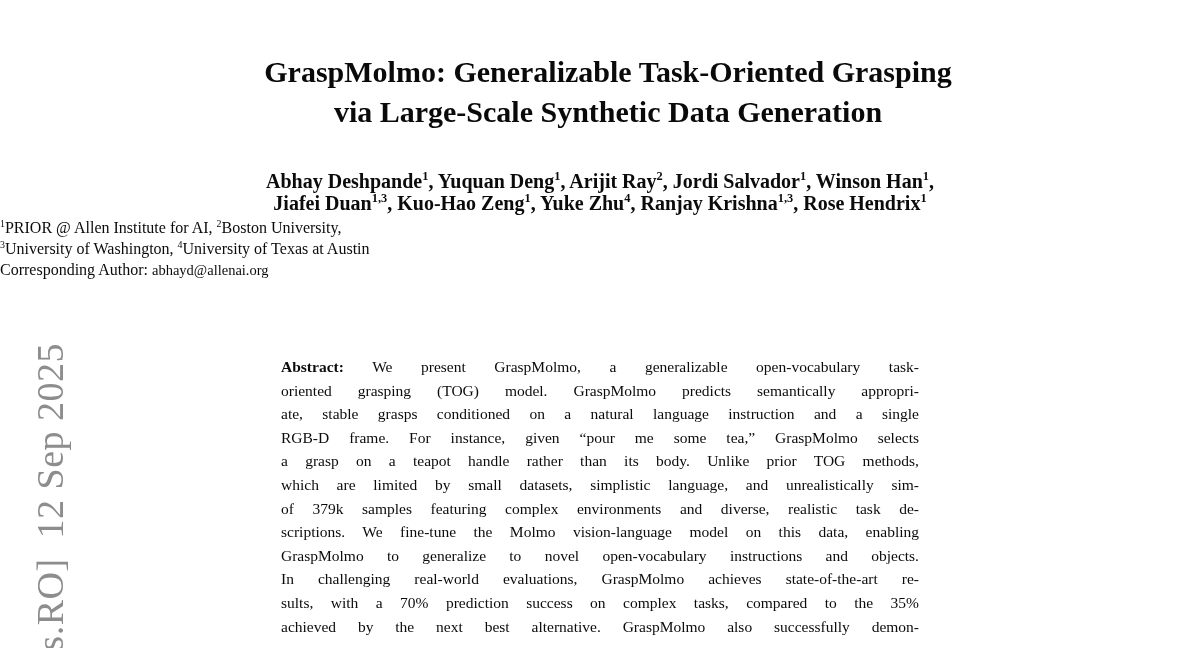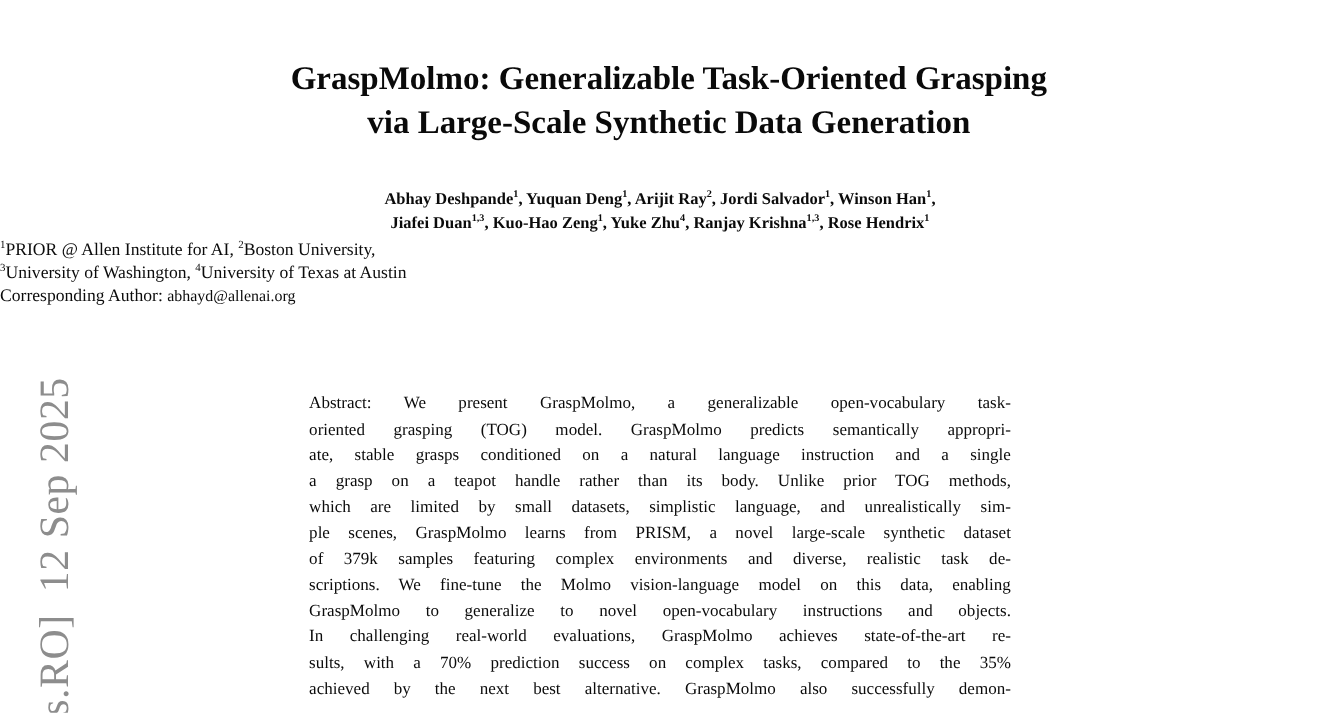--- a/index.html
+++ b/index.html
@@ -19,37 +19,37 @@
 
   .title {
     position:absolute; top:52px; left:0; width:1200px; margin:0;
     text-align:center; font-size:30px; font-weight:bold; line-height:40px;
     color:#0a0a0a;
   }
   .title .tline { display:block;padding-left:16px; }
 
   .authors {
     position:absolute; top:171px; left:0; width:1200px;
-    text-align:center; font-size:15px; font-weight:bold; line-height:21.5px;
+    text-align:center; font-size:20px; font-weight:bold; line-height:21.5px;
   }
   .affils {
     position:absolute; top:217px; left:0; width:1200px;
     text-align:left; font-size:16px; line-height:21px;
   }
   sup {
     font-size:62%; vertical-align:super; line-height:0; font-weight:inherit;
   }
   .mono { font-family:Liberation Serif, serif; font-size:14.5px; }
 
   .abstract {
     position:absolute; left:281px; top:355px; width:638px;
     font-size:15.5px; line-height:23.6px;
   }
   .jline { text-align:justify; text-align-last:justify; }
-  .jline b { font-weight:normal; }
+  .jline b { font-weight:bold; }
 </style>
 </head>
 <body>
 
 <div class="page">
 
   <div class="arxiv-banner">cs.RO]  12 Sep 2025</div>
 
   <h1 class="title">
     <span class="tline">GraspMolmo: Generalizable Task-Oriented Grasping</span>
@@ -64,23 +64,23 @@
   <div class="affils">
     <div id="affil-line-1"><span><sup>1</sup>PRIOR @ Allen Institute for AI, </span><span><sup>2</sup>Boston University,</span></div>
     <div id="affil-line-2"><span><sup>3</sup>University of Washington, </span><span><sup>4</sup>University of Texas at Austin</span></div>
     <div><span>Corresponding Author: </span><span class="mono">abhayd@allenai.org</span></div>
   </div>
 
   <div class="abstract" id="abstract">
       <div class="jline"><b>Abstract:</b> We present GraspMolmo, a generalizable open-vocabulary task-</div>
       <div class="jline">oriented grasping (TOG) model. GraspMolmo predicts semantically appropri-</div>
       <div class="jline">ate, stable grasps conditioned on a natural language instruction and a single</div>
+      <div class="jline">RGB-D frame. For instance, given “pour me some tea,” GraspMolmo selects</div>
       <div class="jline">a grasp on a teapot handle rather than its body. Unlike prior TOG methods,</div>
       <div class="jline">which are limited by small datasets, simplistic language, and unrealistically sim-</div>
-      <div class="jline">ple scenes, GraspMolmo learns from PRISM, a novel large-scale synthetic dataset</div>
       <div class="jline">of 379k samples featuring complex environments and diverse, realistic task de-</div>
       <div class="jline">scriptions. We fine-tune the Molmo vision-language model on this data, enabling</div>
       <div class="jline">GraspMolmo to generalize to novel open-vocabulary instructions and objects.</div>
       <div class="jline">In challenging real-world evaluations, GraspMolmo achieves state-of-the-art re-</div>
       <div class="jline">sults, with a 70% prediction success on complex tasks, compared to the 35%</div>
       <div class="jline">achieved by the next best alternative. GraspMolmo also successfully demon-</div>
     </div>
 
 </div>
 

